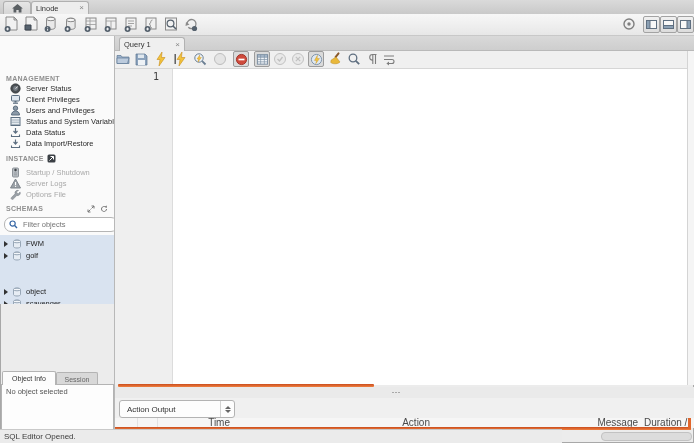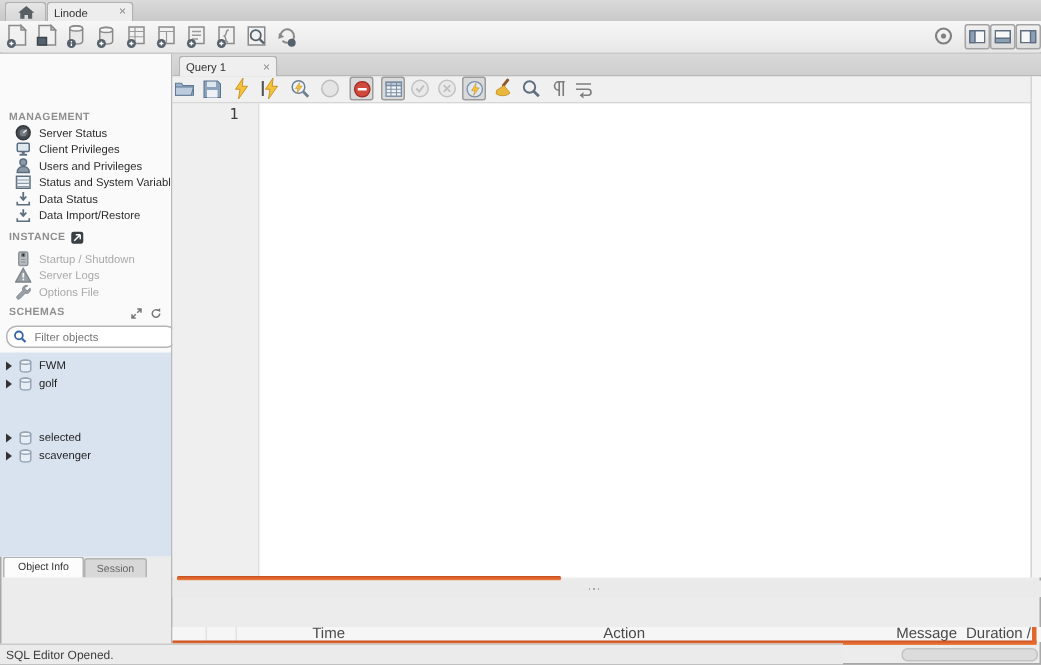--- a/index.html
+++ b/index.html
@@ -12,21 +12,21 @@
   .doc-tab{top:1px;height:12px;border:1px solid #b0b0b0;border-bottom:none;border-radius:3px 3px 0 0;display:flex;align-items:center;}
   #home-tab{left:3px;width:26px;background:linear-gradient(#e6e6e6,#d6d6d6);justify-content:center;}
   #linode-tab{left:31px;width:48px;background:#ededed;padding:0 4px;}
   #linode-tab .tab-label{font-size:7.5px;color:#333;flex:1;}
   .close-x{font-size:8px;color:#888;line-height:8px;margin-left:3px;cursor:default;}
   
   #main-toolbar{left:0;top:14px;width:694px;height:21px;background:linear-gradient(#f7f7f7,#e7e7e7);border-bottom:1px solid #c8c8c8;}
   .mt-icon{position:absolute;top:2px;width:16px;height:17px;}
   .panel-btn{position:absolute;top:2px;width:15px;height:15px;border:1px solid #a3a3a3;border-radius:2px;background:linear-gradient(#f1f1f1,#dcdcdc);display:flex;align-items:center;justify-content:center;}
   
-  #sidebar{left:0;top:36px;width:114px;height:335px;background:#fafafa;overflow:hidden;padding-left:29px;}
+  #sidebar{left:0;top:36px;width:114px;height:268px;background:#fafafa;overflow:hidden;padding-left:29px;}
   .sec-title{position:absolute;left:6px;font-size:7px;font-weight:bold;color:#8f8f8f;letter-spacing:.3px;}
   .side-row{position:absolute;left:0;width:114px;height:11px;line-height:11px;}
   .side-ic{position:absolute;left:10px;top:0px;width:11px;height:11px;}
   .side-label{position:absolute;left:26px;width:88px;font-size:7.5px;color:#2b2b2b;white-space:nowrap;overflow:hidden;}
   .disabled .side-label{color:#a9a9a9;}
   #schema-panel{left:0;top:199px;width:114px;height:172px;background:#d9e3f0;}
   .schema-row{position:absolute;left:0;width:114px;height:12px;line-height:12px;}
   .tri{position:absolute;left:4px;top:3px;width:0;height:0;border-left:4px solid #333;border-top:3px solid transparent;border-bottom:3px solid transparent;}
   .db-ic{position:absolute;left:12px;top:1px;width:10px;height:10px;}
   .schema-label{position:absolute;left:26px;font-size:7.5px;color:#1d1d1d;white-space:nowrap;}
@@ -339,41 +339,44 @@
         <span class="schema-label">golf</span>
       </div>
       <div class="schema-row" style="top:51px">
         <span class="tri"></span>
         <span class="db-ic">
             <svg width="10" height="10" viewBox="0 0 10 10">
               <path d="M1.5 2.5 c0-.9 1.6-1.5 3.5-1.5 s3.5.6 3.5 1.5 v5 c0 .9-1.6 1.5-3.5 1.5 s-3.5-.6-3.5-1.5z" fill="#e7edf4" stroke="#97a6b6"></path>
               <ellipse cx="5" cy="2.5" rx="3.5" ry="1.3" fill="#f3f6fa" stroke="#97a6b6"></ellipse>
             </svg>
           </span>
-        <span class="schema-label">selected</span>
+        <span class="schema-label">object</span>
       </div>
       <div class="schema-row" style="top:63px">
         <span class="tri"></span>
         <span class="db-ic">
             <svg width="10" height="10" viewBox="0 0 10 10">
               <path d="M1.5 2.5 c0-.9 1.6-1.5 3.5-1.5 s3.5.6 3.5 1.5 v5 c0 .9-1.6 1.5-3.5 1.5 s-3.5-.6-3.5-1.5z" fill="#e7edf4" stroke="#97a6b6"></path>
               <ellipse cx="5" cy="2.5" rx="3.5" ry="1.3" fill="#f3f6fa" stroke="#97a6b6"></ellipse>
             </svg>
           </span>
         <span class="schema-label">scavenger</span>
       </div>
     </div>
   </div>
 
   <div class="abs ip-tab" id="ip-tab-objectinfo">
       <span>Object Info</span>
     </div>
   <div class="abs ip-tab" id="ip-tab-session">
       <span>Session</span>
     </div>
+  <div class="abs" id="ip-content">
+    <div id="ip-message">No object selected</div>
+  </div>
 
   <div class="abs" id="v-divider"></div>
 
   <div class="abs" id="query-tabbar">
     <div id="query-tab">
       <span class="tab-label">Query 1</span>
       <span class="close-x">×</span>
     </div>
   </div>
 
@@ -475,20 +478,29 @@
   </div>
   <div class="abs" id="editor-canvas"></div>
   <div class="abs" id="editor-rborder"></div>
   <div class="abs" id="editor-rlane"></div>
   <div class="abs" id="orange-hscroll"></div>
 
   <div class="abs" id="splitter">
     <div id="splitter-grip"></div>
   </div>
 
+  <div class="abs" id="output-toolbar">
+    <div id="output-combo">
+      <span class="combo-label">Action Output</span>
+      <span id="combo-spinner">
+          <span class="spin-up"></span>
+          <span class="spin-down"></span>
+        </span>
+    </div>
+  </div>
 
   <div class="abs" id="output-header">
     <span class="oh-sep" style="left:22px"></span>
     <span class="oh-sep" style="left:42px"></span>
     <span class="oh-label" style="left:45px;width:70px">Time</span>
     <span class="oh-label" style="left:120px;width:195px">Action</span>
     <span class="oh-label" style="left:323px;width:200px">Message</span>
     <span class="oh-label" style="left:529px;width:44px">Duration / Fetch</span>
   </div>
   <div class="abs" id="orange-underline"></div>

